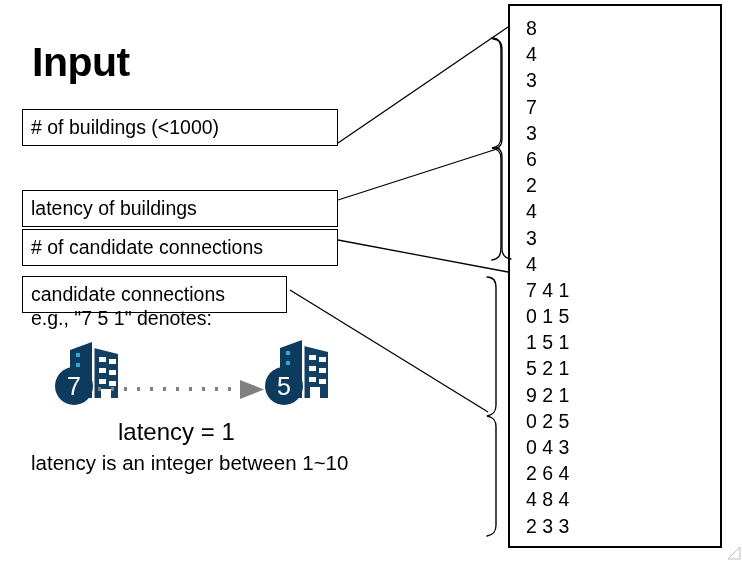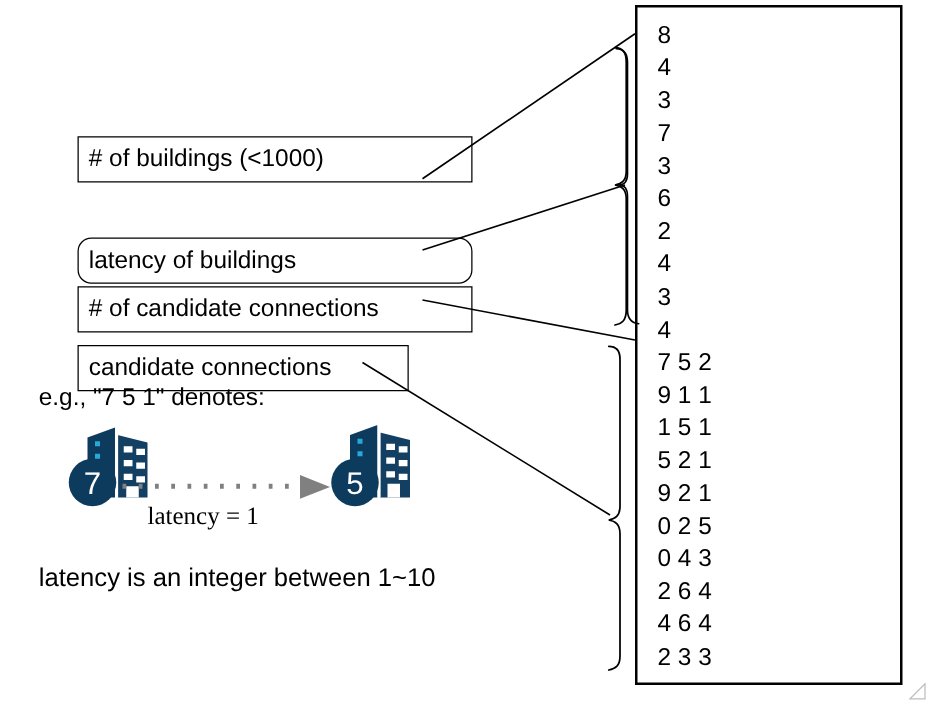--- a/index.html
+++ b/index.html
@@ -34,39 +34,38 @@
   .label-box {
     position: absolute;
     box-sizing: border-box;
     border: 1.5px solid #000000;
     background: #ffffff;
     font-size: 19.5px;
     line-height: 26px;
     color: #000000;
     padding: 4px 8px 5px 8px;
     white-space: nowrap;
-    margin-left: 40px;
   }
   #box-buildings  { left: 22px; top: 109px; width: 316px; }
-  #box-latency    { left: 22px; top: 190px; width: 316px; border-radius: 11px; }
+  #box-latency    { left: 22px; top: 190px; width: 316px; }
   #box-candcount  { left: 22px; top: 229px; width: 316px; }
   #box-candconn   { left: 22px; top: 276px; width: 265px; }
 
   .box-line { display: block; }
 
   
   .free-text {
     position: absolute;
     font-size: 19.5px;
     line-height: 26px;
     color: #000000;
     white-space: nowrap;
   }
   #text-eg        { left: 31px; top: 305px; }
-  #text-lat-eq    { left: 118px; top: 400px; font-size: 20px; font-family: Liberation Serif, serif; }
+  #text-lat-eq    { left: 118px; top: 419px; font-size: 24px; }
   #text-lat-range { left: 31px; top: 450px; font-size: 20.5px; }
 
   
   #data-panel {
     position: absolute;
     left: 508px;
     top: 4px;
     width: 214px;
     height: 544px;
     box-sizing: border-box;
@@ -105,20 +104,21 @@
     bottom: 1px;
     width: 14px;
     height: 14px;
   }
 </style>
 </head>
 <body>
 
 <div id="slide">
 
+  <div class="title">Input</div>
 
   <div class="label-box" id="box-buildings">
     <span class="box-line"># of buildings (&lt;1000)</span>
   </div>
 
   <div class="label-box" id="box-latency">
     <span class="box-line">latency of buildings</span>
   </div>
 
   <div class="label-box" id="box-candcount">
@@ -190,29 +190,29 @@
         <div class="data-row">8</div>
         <div class="data-row">4</div>
         <div class="data-row">3</div>
         <div class="data-row">7</div>
         <div class="data-row">3</div>
         <div class="data-row">6</div>
         <div class="data-row">2</div>
         <div class="data-row">4</div>
         <div class="data-row">3</div>
         <div class="data-row">4</div>
-        <div class="data-row">7 5 2</div>
-        <div class="data-row">9 1 1</div>
+        <div class="data-row">7 4 1</div>
+        <div class="data-row">0 1 5</div>
         <div class="data-row">1 5 1</div>
         <div class="data-row">5 2 1</div>
         <div class="data-row">9 2 1</div>
         <div class="data-row">0 2 5</div>
         <div class="data-row">0 4 3</div>
         <div class="data-row">2 6 4</div>
-        <div class="data-row">4 6 4</div>
+        <div class="data-row">4 8 4</div>
         <div class="data-row">2 3 3</div>
       </div>
   </div>
 
   <svg id="connectors" xmlns="http://www.w3.org/2000/svg">
 
     <path d="M338 143 L508 27" fill="none" stroke="#000000" stroke-width="1.3"></path>
 
     <path d="M338 200 L500 148" fill="none" stroke="#000000" stroke-width="1.3"></path>
 

